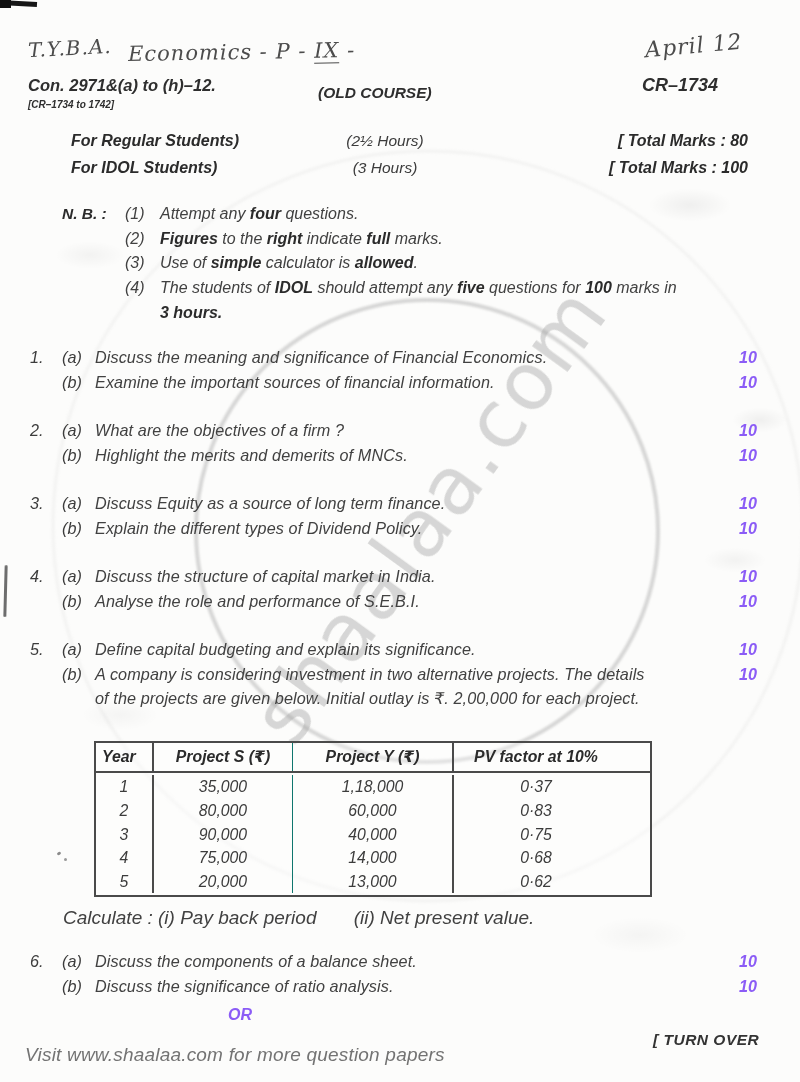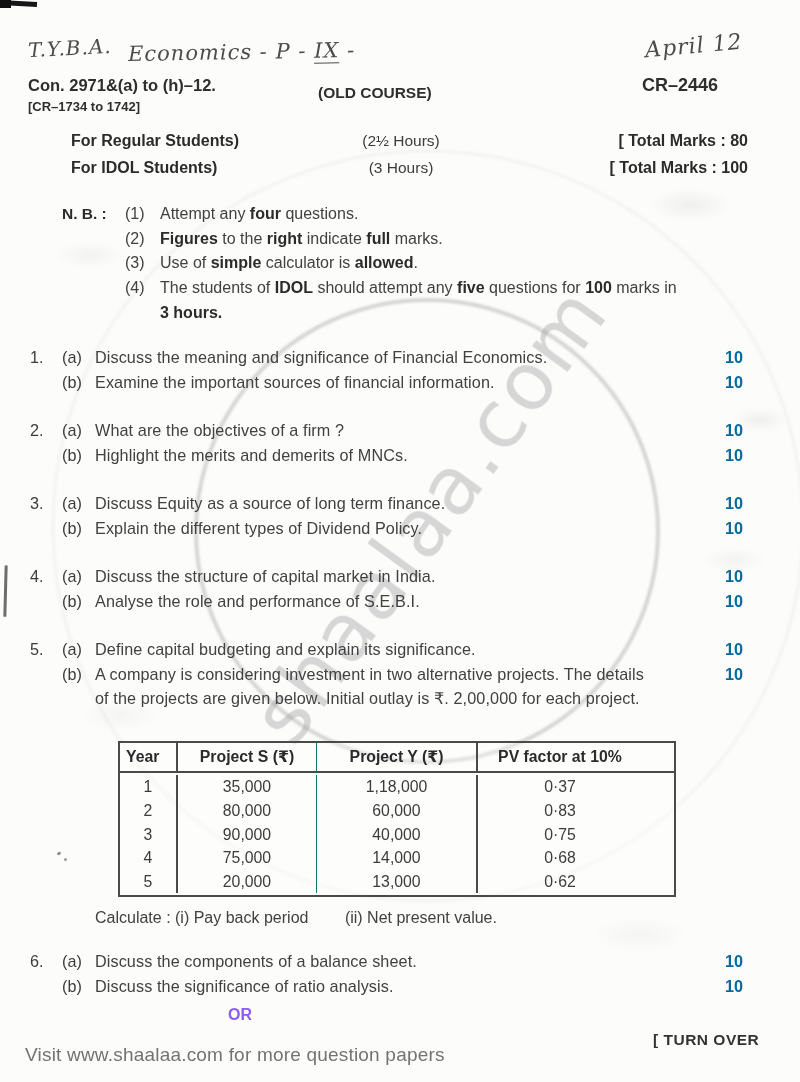--- a/index.html
+++ b/index.html
@@ -26,65 +26,65 @@
   .pen-stroke{left:4px;top:565px;width:3px;height:52px;background:#6d6d6d;border-radius:2px;transform:rotate(1.5deg);filter:blur(0.3px);z-index:4;}
   .stray-dot1{left:57px;top:852px;width:4px;height:3px;background:#8a8a8a;border-radius:50%;transform:rotate(-30deg);z-index:4;}
   .stray-dot2{left:64px;top:858px;width:3px;height:3px;background:#9a9a9a;border-radius:50%;z-index:4;}
   
   .wm-outer{left:52px;top:150px;width:748px;height:748px;border:2px solid rgba(190,190,190,0.22);border-radius:50%;filter:blur(1.5px);z-index:1;}
   .wm-circle{left:194px;top:298px;width:458px;height:458px;border:4px solid rgba(168,168,168,0.45);border-radius:50%;filter:blur(1.2px);z-index:1;}
   .wm-text{left:150px;top:468px;width:560px;text-align:center;
     font-family:"DejaVu Sans",sans-serif;font-size:80px;letter-spacing:3px;
     color:rgba(158,158,158,0.40);transform:rotate(-54deg);filter:blur(0.7px);z-index:1;}
   
-  .content{z-index:2;}
+  .content{z-index:2;font-style:italic;}
   .b{font-weight:bold;color:#2b2b2b;}
   .hw{font-family:"DejaVu Serif","Liberation Serif",serif;font-style:italic;color:#4c4c4c;}
   .hw-left{left:28px;top:36px;font-size:20px;transform:rotate(-3deg);letter-spacing:1px;}
   .hw-mid{left:128px;top:40px;font-size:21px;transform:rotate(-1deg);letter-spacing:1px;}
   .hw-roman{border-bottom:1.5px solid #4c4c4c;}
   .hw-date{left:645px;top:33px;font-size:22px;transform:rotate(-5deg);letter-spacing:1px;}
   .con-line{left:28px;top:76px;font-size:16.5px;font-weight:bold;color:#2e2e2e;}
   .course-line{left:318px;top:84px;font-size:15.5px;font-weight:bold;color:#2e2e2e;}
   .cr-line{left:642px;top:75px;font-size:18px;font-weight:bold;color:#2e2e2e;}
-  .cr-range{left:28px;top:99px;font-size:13px;font-weight:bold;color:#2e2e2e;}
+  .cr-range{left:28px;top:99px;font-size:10px;font-weight:bold;color:#2e2e2e;}
   .info-rows{left:0;top:132px;right:0;}
   .info-row{position:relative;height:27px;}
   .info-left{position:absolute;left:28px;font-size:16px;font-weight:bold;color:#2b2b2b;margin-left:43px;}
-  .info-mid{position:absolute;left:385px;transform:translateX(-50%);font-size:15.5px;color:#3c3c3c;margin-left:16px;}
+  .info-mid{position:absolute;left:385px;transform:translateX(-50%);font-size:15.5px;color:#3c3c3c;}
   .info-right{position:absolute;right:52px;font-size:16px;font-weight:bold;color:#2b2b2b;}
   .nb{left:0;top:202px;right:0;}
   .nb-label{position:absolute;left:62px;top:3px;font-size:15.5px;font-weight:bold;color:#2b2b2b;}
   .nb-row{display:flex;height:24.7px;line-height:24.7px;font-size:16px;}
   .nb-num{width:35px;margin-left:125px;flex:none;}
   .nb-text{flex:1;padding-right:40px;}
   
   .q-flow{left:0;top:345px;right:0;}
   .q-block{margin-bottom:23.8px;}
   .q-block:last-child{margin-bottom:0;}
   .q-row{display:flex;height:24.6px;line-height:24.6px;font-size:16.2px;}
   .q-no{width:32px;margin-left:30px;flex:none;color:#3c3c3c;}
   .q-label{width:33px;flex:none;color:#3c3c3c;}
   .q-text{flex:1;letter-spacing:0.1px;}
-  .q-marks{width:46px;margin-right:43px;flex:none;text-align:center;font-weight:bold;color:#0369a1;}
-  
-  .scan-table{margin:6px 0 0 118px;width:554px;border:2px solid #4a4a4a;background:rgba(255,255,255,0.3);}
+  .q-marks{width:46px;margin-right:43px;flex:none;text-align:right;font-weight:bold;color:#8b5cf6;}
+  
+  .scan-table{margin:6px 0 0 94px;width:554px;border:2px solid #4a4a4a;background:rgba(255,255,255,0.3);}
   .t-row{display:flex;}
   .t-hrow{height:28px;line-height:28px;border-bottom:2px solid #4a4a4a;}
   .t-brow{height:23.6px;line-height:23.6px;}
   .t-body{padding:2px 0 2px 0;}
   .t-cell{box-sizing:border-box;text-align:center;font-size:15.8px;color:#3c3c3c;overflow:hidden;}
   .t-cell:nth-child(1){width:56px;}
   .t-cell:nth-child(2){width:140px;border-left:2px solid #4a4a4a;}
   .t-cell:nth-child(3){width:160px;border-left:1px solid #0f766e;}
   .t-cell:nth-child(4){width:166px;border-left:2px solid #4a4a4a;}
   .t-h{font-weight:bold;color:#2b2b2b;font-size:15.8px;}
   .t-hrow .t-cell:nth-child(1){text-align:left;padding-left:6px;}
   
-  .calc-line{margin-top:8px;height:25px;line-height:25px;font-size:16px;padding-left:95px;}
+  .calc-line{margin-top:8px;height:25px;line-height:25px;font-size:19px;padding-left:63px;}
   .calc-second{margin-left:32px;}
   .q-lower{margin-top:19px;}
   .or-line{margin-top:4px;padding-left:228px;font-size:16px;font-weight:bold;color:#8b5cf6;height:25px;line-height:25px;}
   .turn-over{left:633px;top:1031px;font-size:15.5px;font-weight:bold;color:#333;letter-spacing:0.5px;padding-left:20px;}
   .footer{left:25px;top:1044px;font-size:19px;color:#737373;letter-spacing:0.2px;}
 </style>
 </head>
 <body>
 
 <div class="abs noise"></div>
@@ -97,21 +97,21 @@
 <div class="abs wm-outer"></div>
 <div class="abs wm-circle"></div>
 <div class="abs wm-text">shaalaa.com</div>
 
 <div class="abs content hw hw-left">T.Y.B.A.</div>
 <div class="abs content hw hw-mid"><span>Economics - P - </span><span class="hw-roman">IX</span><span> -</span></div>
 <div class="abs content hw hw-date">April 12</div>
 
 <div class="abs content con-line">Con. 2971&amp;(a) to (h)–12.</div>
 <div class="abs content course-line">(OLD COURSE)</div>
-<div class="abs content cr-line">CR–2446</div>
+<div class="abs content cr-line">CR–1734</div>
 <div class="abs content cr-range">[CR–1734 to 1742]</div>
 
 <div class="abs content info-rows">
   <div class="info-row">
     <span class="info-left">For Regular Students)</span>
     <span class="info-mid">(2½ Hours)</span>
     <span class="info-right">[ Total Marks : 80</span>
   </div>
   <div class="info-row">
     <span class="info-left">For IDOL Students)</span>

